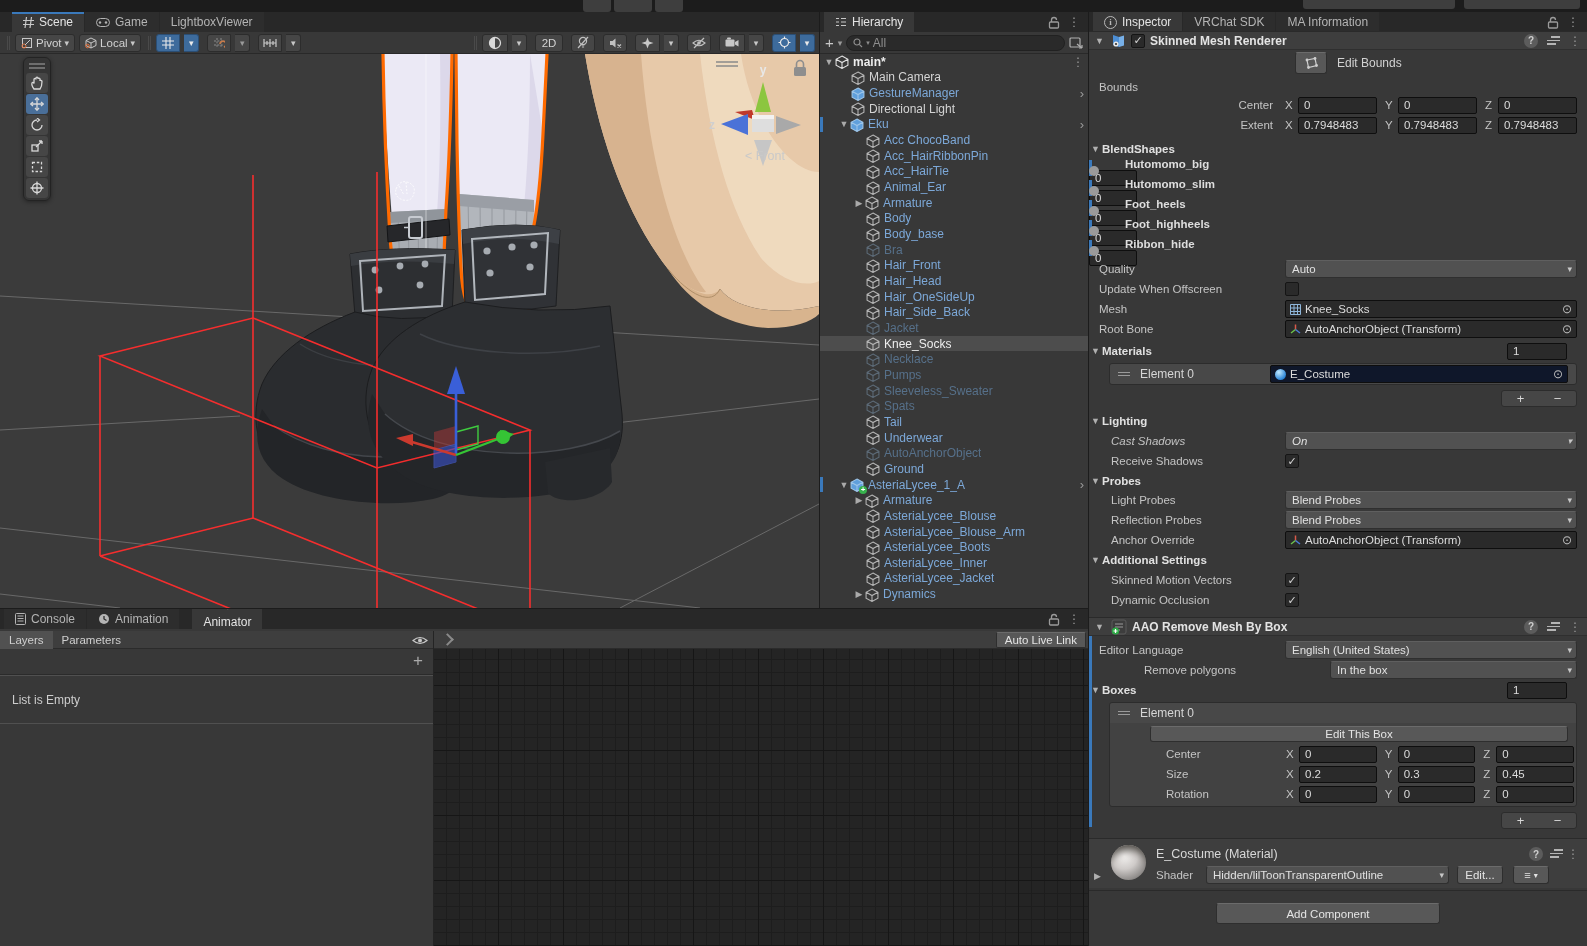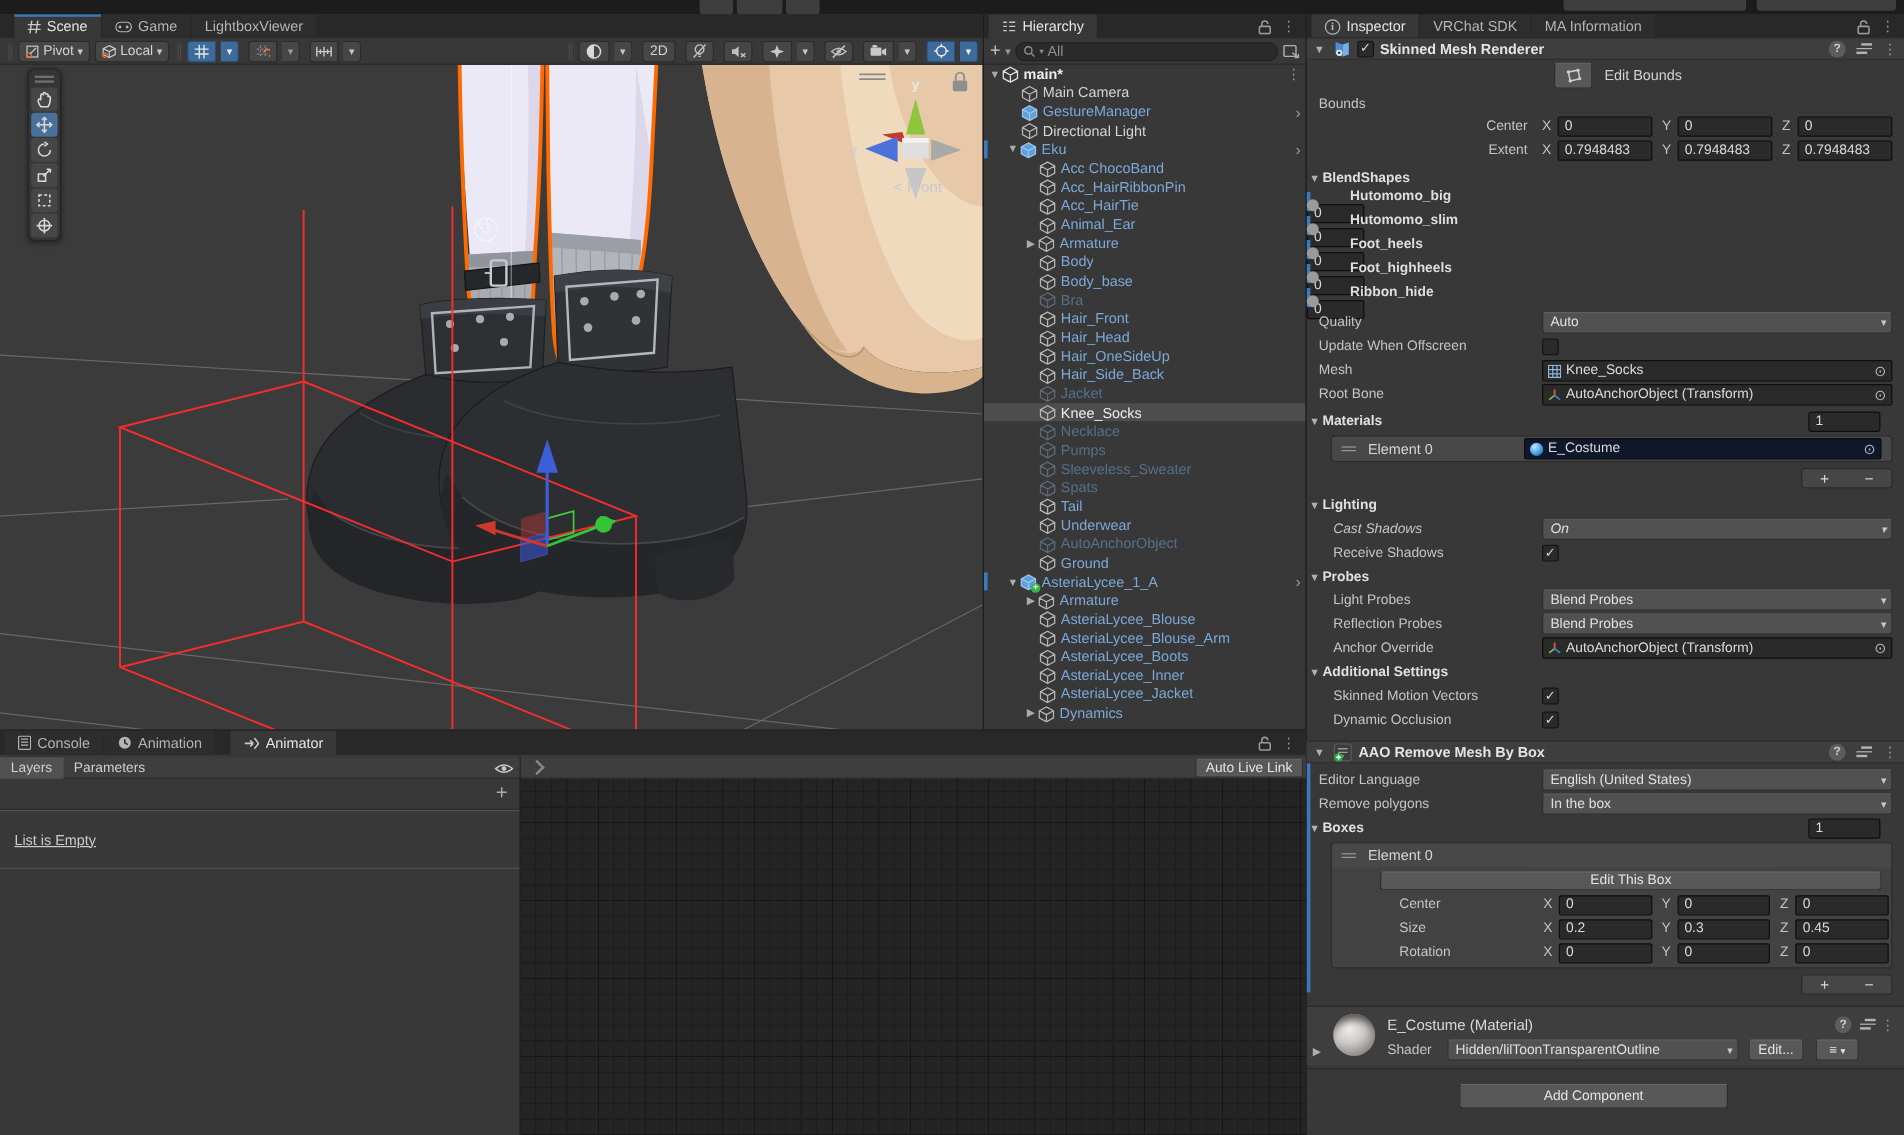--- a/index.html
+++ b/index.html
@@ -108,21 +108,21 @@
   .mini-tab{height:18px;display:flex;align-items:center;padding:0 9px;color:#cfcfcf;font-size:11.5px;}
   .mini-tab.sel{background:#515151;}
   #graph-area{position:absolute;left:433px;top:40px;right:0;bottom:0;background:#242424;
     background-image:
       repeating-linear-gradient(0deg,#161616 0 1px,transparent 1px 65px),
       repeating-linear-gradient(90deg,#161616 0 1px,transparent 1px 65px),
       repeating-linear-gradient(0deg,#1d1d1d 0 1px,transparent 1px 13px),
       repeating-linear-gradient(90deg,#1d1d1d 0 1px,transparent 1px 13px);}
   #breadcrumb-bar{position:absolute;left:433px;top:22px;right:0;height:18px;background:#3e3e3e;border-bottom:1px solid #2b2b2b;}
   .chev-shape{position:absolute;left:10px;top:4px;width:9px;height:9px;border-top:2px solid #8a8a8a;border-right:2px solid #8a8a8a;transform:rotate(45deg);}
-  #list-empty-box{position:absolute;left:0;top:66px;width:433px;height:49px;border-top:1px solid #505050;border-bottom:1px solid #505050;display:flex;align-items:center;padding-left:12px;color:#cdcdcd;text-decoration:underline;}
+  #list-empty-box{position:absolute;left:0;top:66px;width:433px;height:49px;border-top:1px solid #505050;border-bottom:1px solid #505050;display:flex;align-items:center;padding-left:12px;color:#cdcdcd;}
   .vline{position:absolute;top:22px;bottom:0;left:433px;width:1px;background:#242424;}
   
   .remnant{position:absolute;top:0;background:#3e3e3e;border-radius:0 0 3px 3px;}
   .lockico svg{display:block;}
   svg text{font-family:"Liberation Sans",sans-serif;}
 </style>
 </head>
 <body>
 
 <div class="remnant" style="left:583px;width:28px;height:12px;"></div>
@@ -1180,21 +1180,21 @@
   </div>
   <div class="irow" style="top:629px;">
     <span class="ilabel" style="padding-left:10px;">Editor Language</span>
     <span class="ictrl">
         <span class="dropdown">
           <span>English (United States)</span>
           <span class="caret">▾</span>
         </span>
       </span>
   </div>
-  <div class="irow" style="top:649px;">
+  <div class="irow" style="top:649px;margin-left:45px;">
     <span class="ilabel" style="padding-left:10px;">Remove polygons</span>
     <span class="ictrl">
         <span class="dropdown">
           <span>In the box</span>
           <span class="caret">▾</span>
         </span>
       </span>
   </div>
   <div class="irow" style="top:669px;">
     <span class="fold">▼</span>
@@ -1286,21 +1286,21 @@
         </svg>
       <span>Console</span>
     </div>
     <div class="tab">
       <svg width="12" height="12" viewBox="0 0 12 12">
           <circle cx="6" cy="6" r="5" fill="#b4b4b4"></circle>
           <path d="M6,3 V6 L8.5,7.5" stroke="#2d2d2d" stroke-width="1.3" fill="none"></path>
         </svg>
       <span>Animation</span>
     </div>
-    <div class="tab active" style="margin-left:12px;">
+    <div class="tab active" style="margin-left:12px;flex-direction:column;">
       <svg width="13" height="11" viewBox="0 0 13 11">
           <path d="M1,5.5 H8 M8,5.5 L5.5,3 M8,5.5 L5.5,8" stroke="#c8c8c8" stroke-width="1.3" fill="none"></path>
           <path d="M9,1 L12.5,5.5 L9,10" stroke="#c8c8c8" stroke-width="1.3" fill="none"></path>
         </svg>
       <span>Animator</span>
     </div>
     <div class="tab-tools">
       <span class="lockico">
           <svg width="12" height="13" viewBox="0 0 12 13">
             <rect x="1.5" y="6" width="9" height="6" rx="1" stroke="#9a9a9a" fill="none" stroke-width="1.3"></rect>

